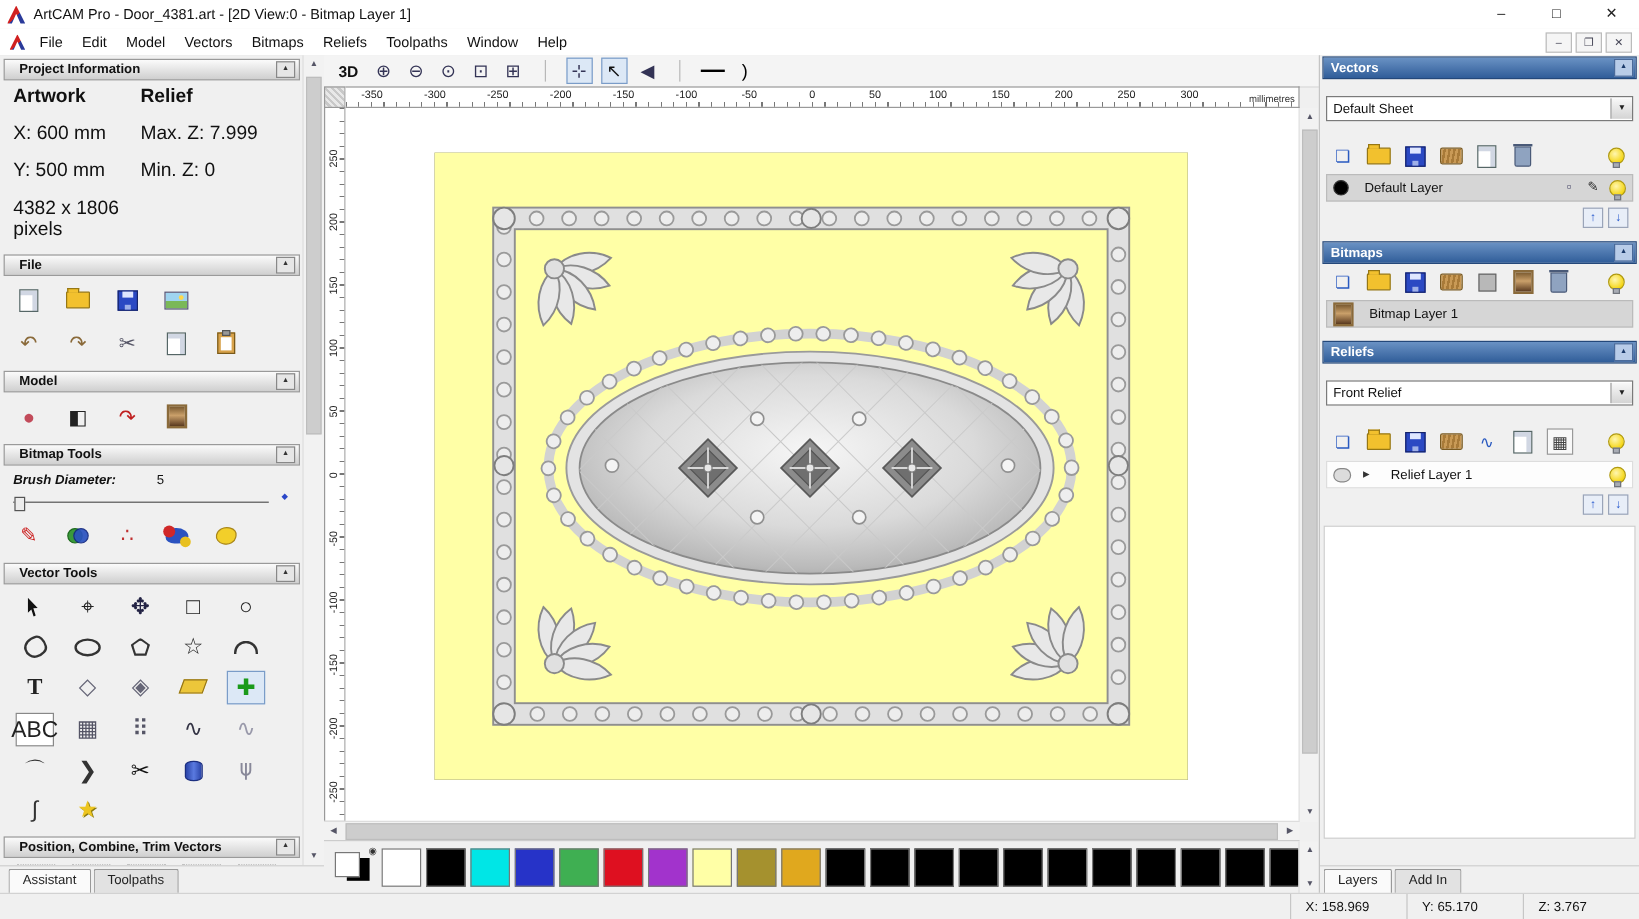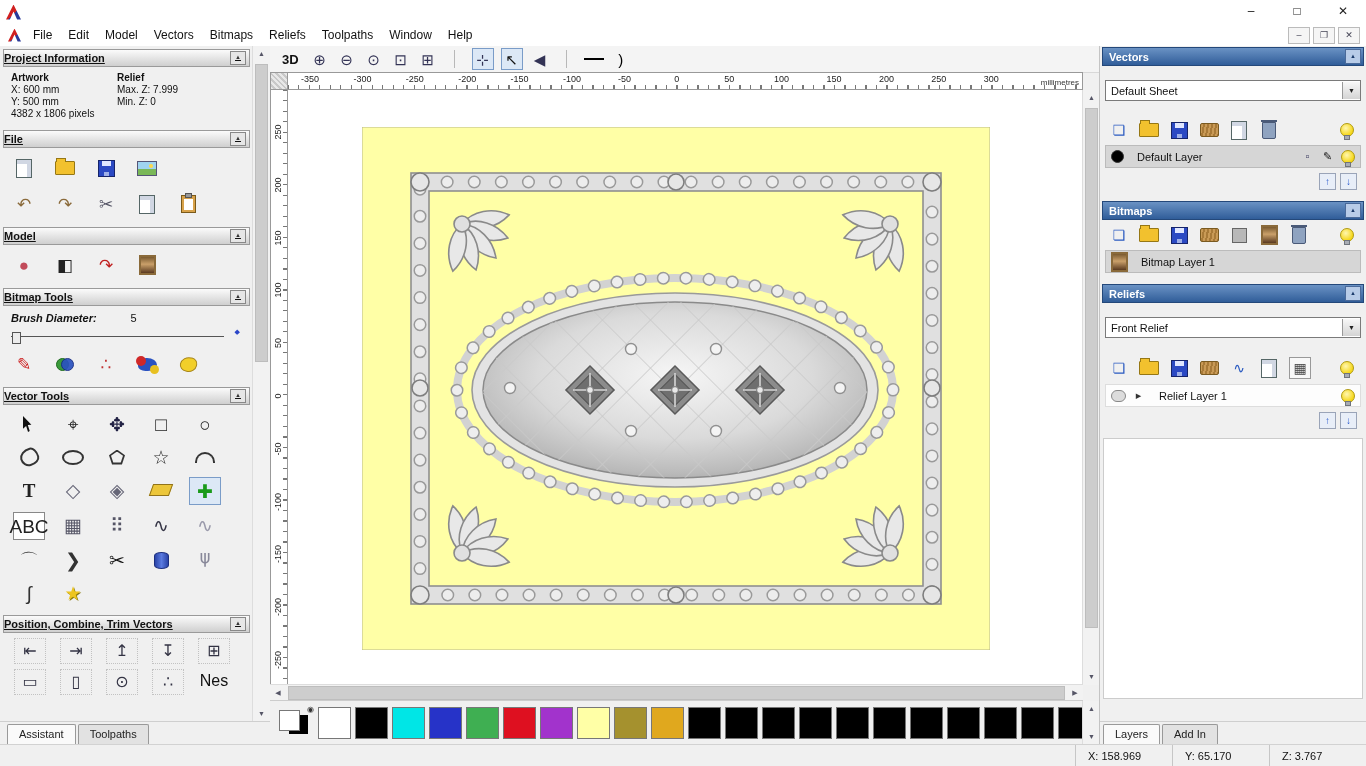--- a/index.html
+++ b/index.html
@@ -70,25 +70,25 @@
   .rulery{width:18px;height:10px;background:#ecc63a;border:1px solid #91731a;transform:skewX(-20deg);}
   .line-sample{width:86px;height:2px;background:#000;}
   .sepline{width:1px;height:18px;background:#b8b8b8;}
   
   .main{position:absolute;top:46px;left:0;right:0;bottom:21px;}
   
   .left-panel{position:absolute;left:0;top:0;bottom:0;width:270px;background:#f0f0f0;border-right:1px solid #c4c4c4;}
   .lp-content{position:absolute;left:0;top:0;right:17px;bottom:23px;overflow:hidden;padding:2px 2px 0 2px;}
   .lsec{margin:1px 1px 7px 1px;}
   .lsec-h{height:16px;background:linear-gradient(180deg,#fbfbfb,#cfcfcf);border:1px solid #9a9a9a;
-          display:flex;align-items:center;justify-content:space-between;padding:0 3px 0 0;
-          font-weight:bold;font-size:11px;text-decoration:underline;}
+          display:flex;align-items:center;justify-content:space-between;padding:0 3px 0 12px;
+          font-weight:bold;font-size:11px;}
   .collapse-btn{width:14px;height:12px;background:#e6e6e6;border:1px solid #888;color:#333;
                 font-size:6px;line-height:11px;text-align:center;}
-  .pi-body{display:grid;grid-template-columns:106px 1fr;font-size:10px;padding:5px 2px 4px 8px;row-gap:1px;}
+  .pi-body{display:grid;grid-template-columns:106px 1fr;font-size:16px;padding:5px 2px 4px 8px;row-gap:13px;}
   .pi-head{font-weight:bold;}
   .icon-row{display:flex;gap:15px;padding:7px 8px 3px 8px;align-items:center;}
   .brush-row{display:flex;font-size:11px;padding:6px 8px 2px 8px;gap:34px;align-items:center;}
   .brush-label{font-weight:bold;font-style:italic;}
   .slider{position:relative;height:16px;margin:2px 10px 0 8px;}
   .slider .track{position:absolute;left:0;right:16px;top:8px;height:1px;background:#555;}
   .slider .handle{position:absolute;left:1px;top:4px;width:7px;height:10px;background:#ececec;border:1px solid #555;}
   .slider .marker{position:absolute;right:0;top:0;color:#2a46c8;font-size:7px;}
   .tool-grid{display:grid;grid-template-columns:repeat(5,44px);row-gap:7px;padding:6px 4px 2px 4px;justify-items:center;}
   .tool-grid .icon{width:30px;height:26px;font-size:19px;color:#222;}
@@ -171,20 +171,21 @@
   .sb-spacer{flex:1;}
   .sb-cell{padding:0 12px;border-left:1px solid #c6c6c6;height:100%;display:flex;align-items:center;min-width:72px;}
 </style>
 </head>
 <body>
 
 <div id="app">
 
   <div class="titlebar">
     <span class="applogo"></span>
+    <span class="title">ArtCAM Pro - Door_4381.art - [2D View:0 - Bitmap Layer 1]</span>
     <div class="win-controls">
       <span class="win-btn">–</span>
       <span class="win-btn">□</span>
       <span class="win-btn">✕</span>
     </div>
   </div>
 
   <div class="menubar">
     <span class="menu-logo"></span>
     <div style="display:flex;">

